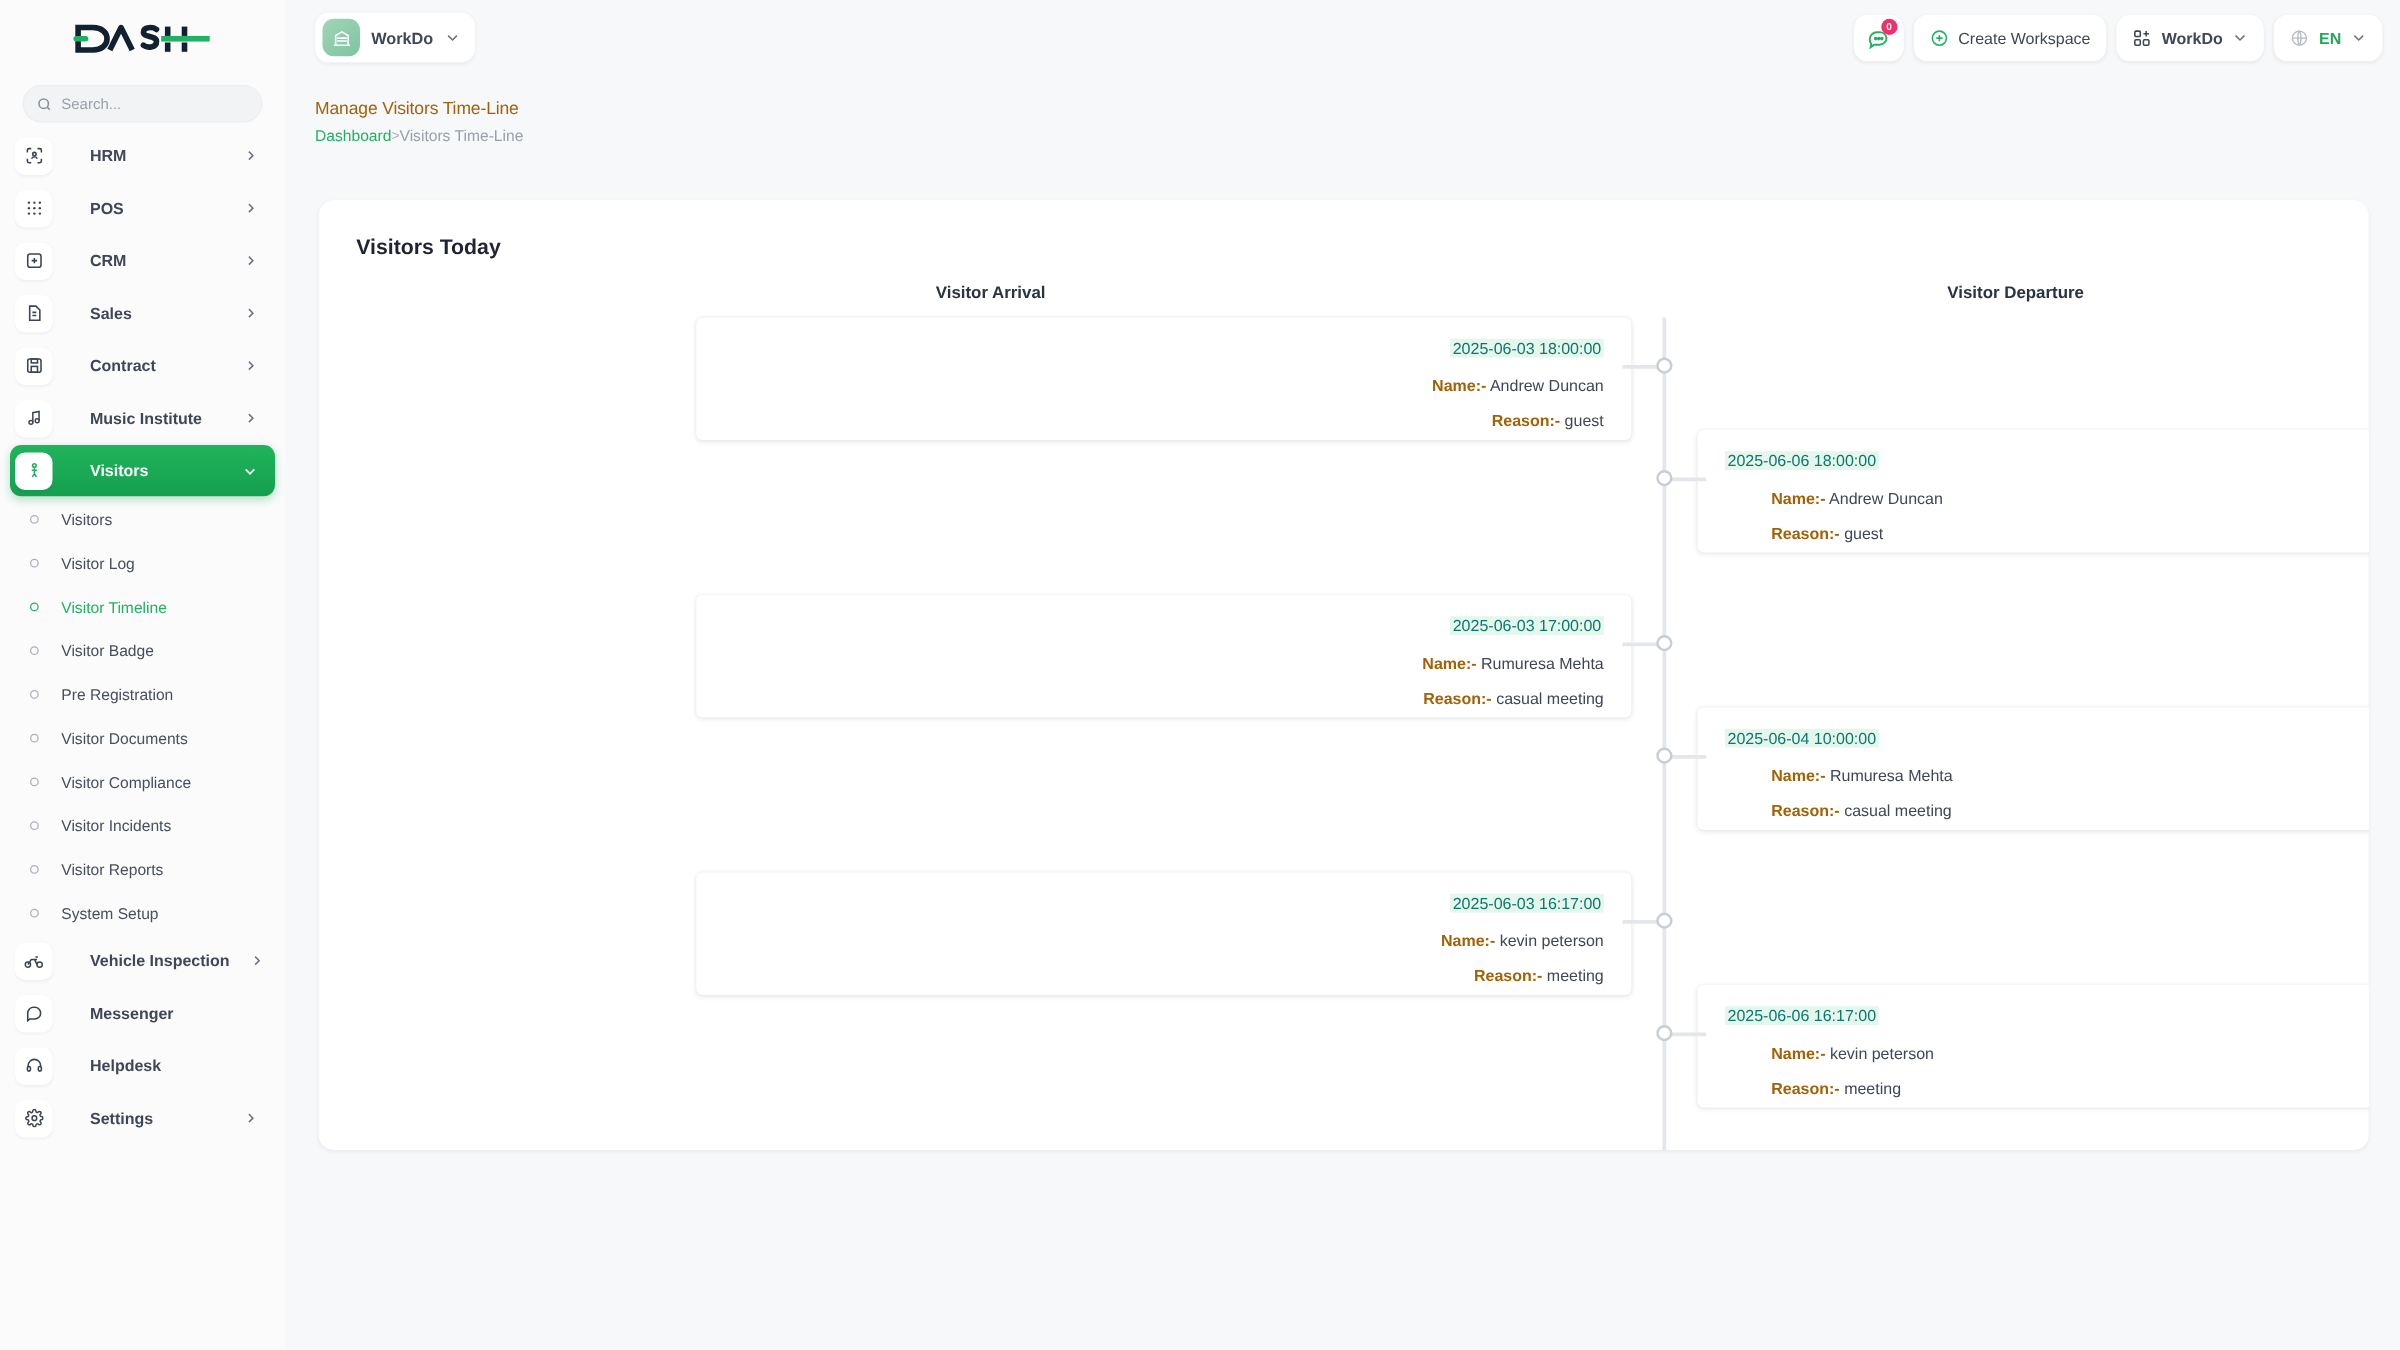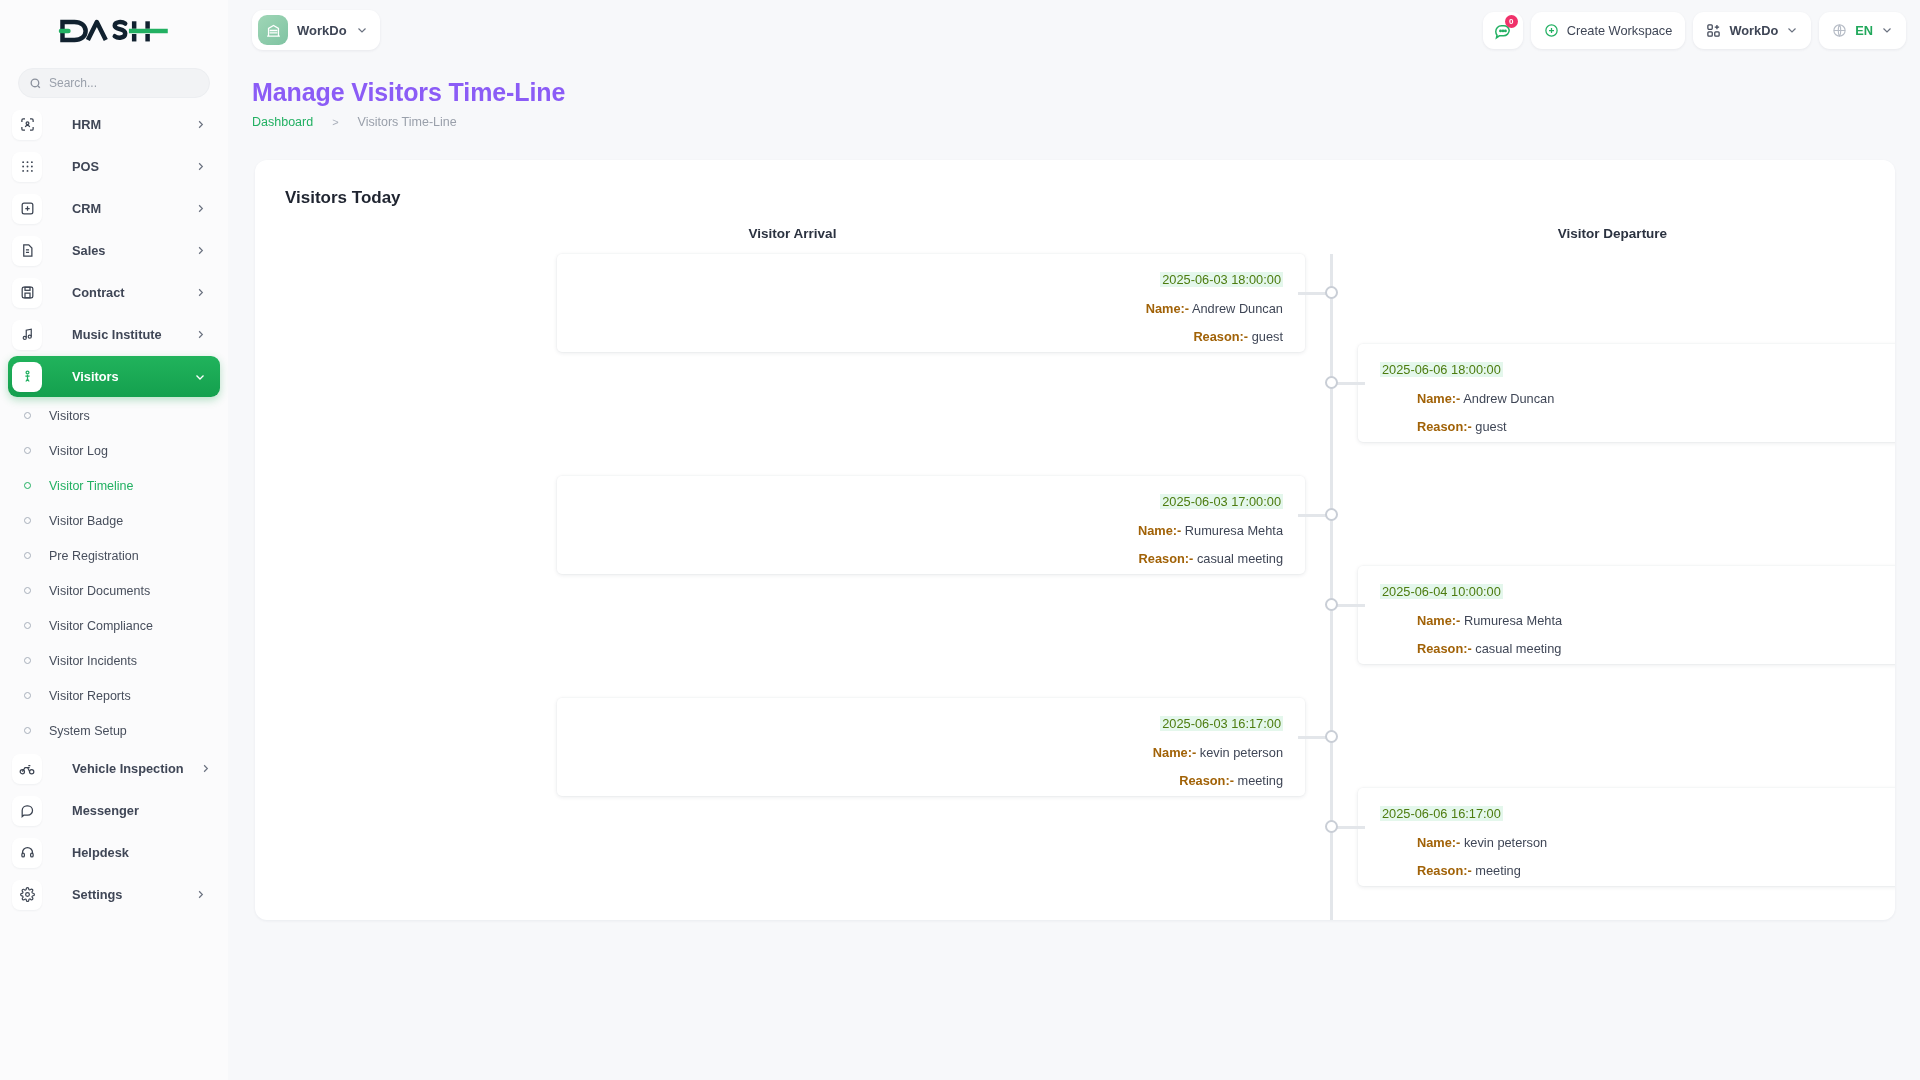--- a/index.html
+++ b/index.html
@@ -117,22 +117,22 @@
     background: #f0316a; color: #fff;
     font-size: 8px; font-weight: bold;
     min-width: 13px; height: 13px; border-radius: 7px;
     display: flex; align-items: center; justify-content: center;
     padding: 0 3px;
   }
   .lang-txt { color: #21a85b; font-weight: bold; }
 
   
   #page-head { position: absolute; left: 252px; top: 78px; }
-  #page-title { font-size: 25px; font-weight: bold; color: #8b5cf6; letter-spacing: -.1px; }
-  #crumbs { display: flex; align-items: center; gap: 19px; margin-top: 8px; font-size: 12.5px; }
+  #page-title { font-size: 14px; font-weight: normal; color: #a16207; letter-spacing: -.1px; }
+  #crumbs { display: flex; align-items: center; gap: 0; margin-top: 8px; font-size: 12.5px; }
   .crumb-link { color: #22b062; cursor: pointer; }
   .crumb-sep { color: #a9afba; font-size: 11px; }
   .crumb-cur { color: #9aa0ab; }
 
   
   #content-card {
     position: absolute; left: 255px; top: 160px;
     width: 1640px; height: 760px;
     background: #fff; border-radius: 12px;
     box-shadow: 0 1px 3px rgba(25,35,60,.06);
@@ -163,21 +163,21 @@
   .tl-card {
     position: absolute; top: 0;
     background: #fff; border-radius: 5px;
     box-shadow: 0 1px 4px rgba(25,35,60,.10), 0 0 0 1px rgba(25,35,60,.015);
     padding: 16px 22px;
     height: 98px;
   }
   .tl-card.left  { left: 302px; width: 748px; text-align: right; }
   .tl-card.right { left: 1103px; width: 748px; text-align: left; }
 
-  .tl-time { font-size: 12.8px; color: #4d7c0f; background: #e4f7ec; display: inline-block; padding: 0 2px; }
+  .tl-time { font-size: 12.8px; color: #0f766e; background: #e4f7ec; display: inline-block; padding: 0 2px; }
   .tl-line { font-size: 12.8px; color: #3f4656; margin-top: 13px; }
   .tl-line b { color: #a16207; padding-left: 37px; }
 
   .node {
     position: absolute; top: 32px;
     width: 13px; height: 13px; border-radius: 50%;
     background: #fff; border: 2px solid #c9ced6;
     left: 1070px; z-index: 2;
   }
   .stub {

